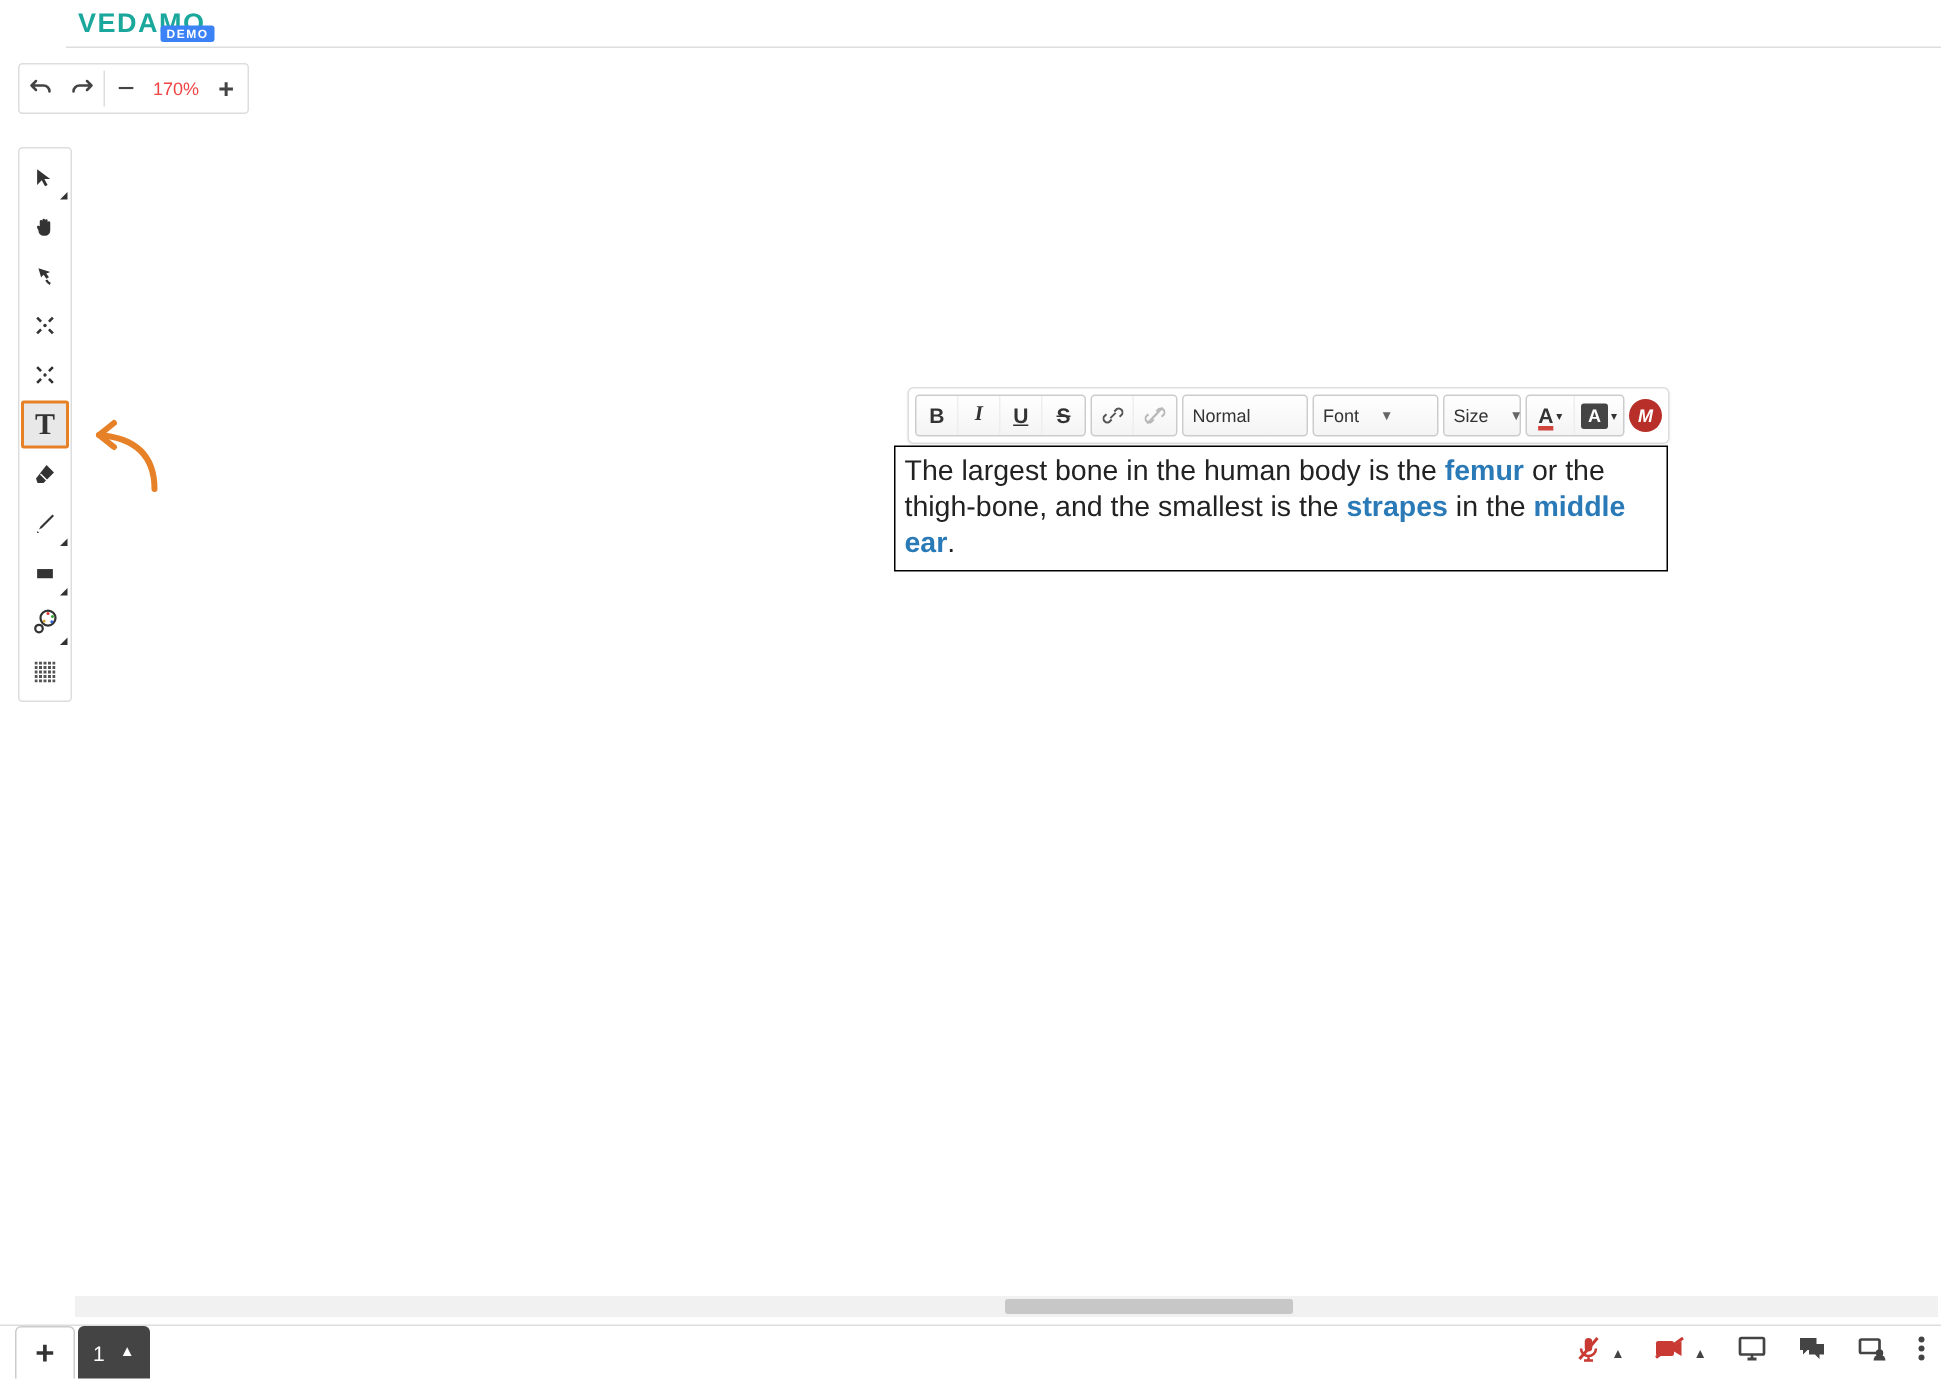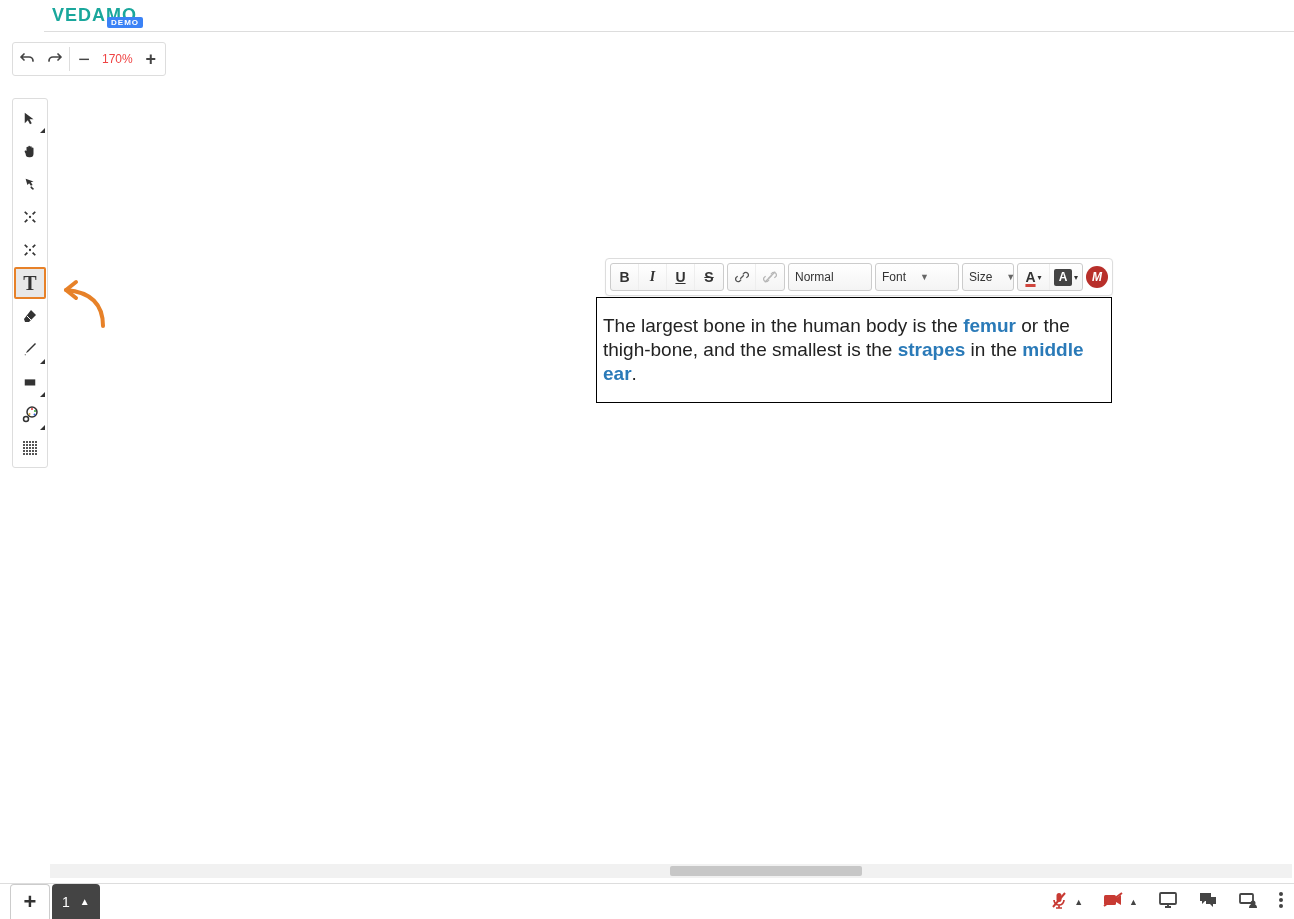--- a/index.html
+++ b/index.html
@@ -187,21 +187,21 @@
     display: flex;
     align-items: center;
     justify-content: center;
   }
   .text-box {
     position: absolute;
     left: 596px;
     top: 297px;
     width: 516px;
     border: 1px solid #000;
-    padding: 16px 6px;
+    padding: 5px 6px;
     font-size: 19px;
     line-height: 24px;
     font-family: Arial, sans-serif;
     color: #222;
   }
   .text-box .kw {
     color: #2a7ab8;
     font-weight: bold;
   }
   .hscroll {

